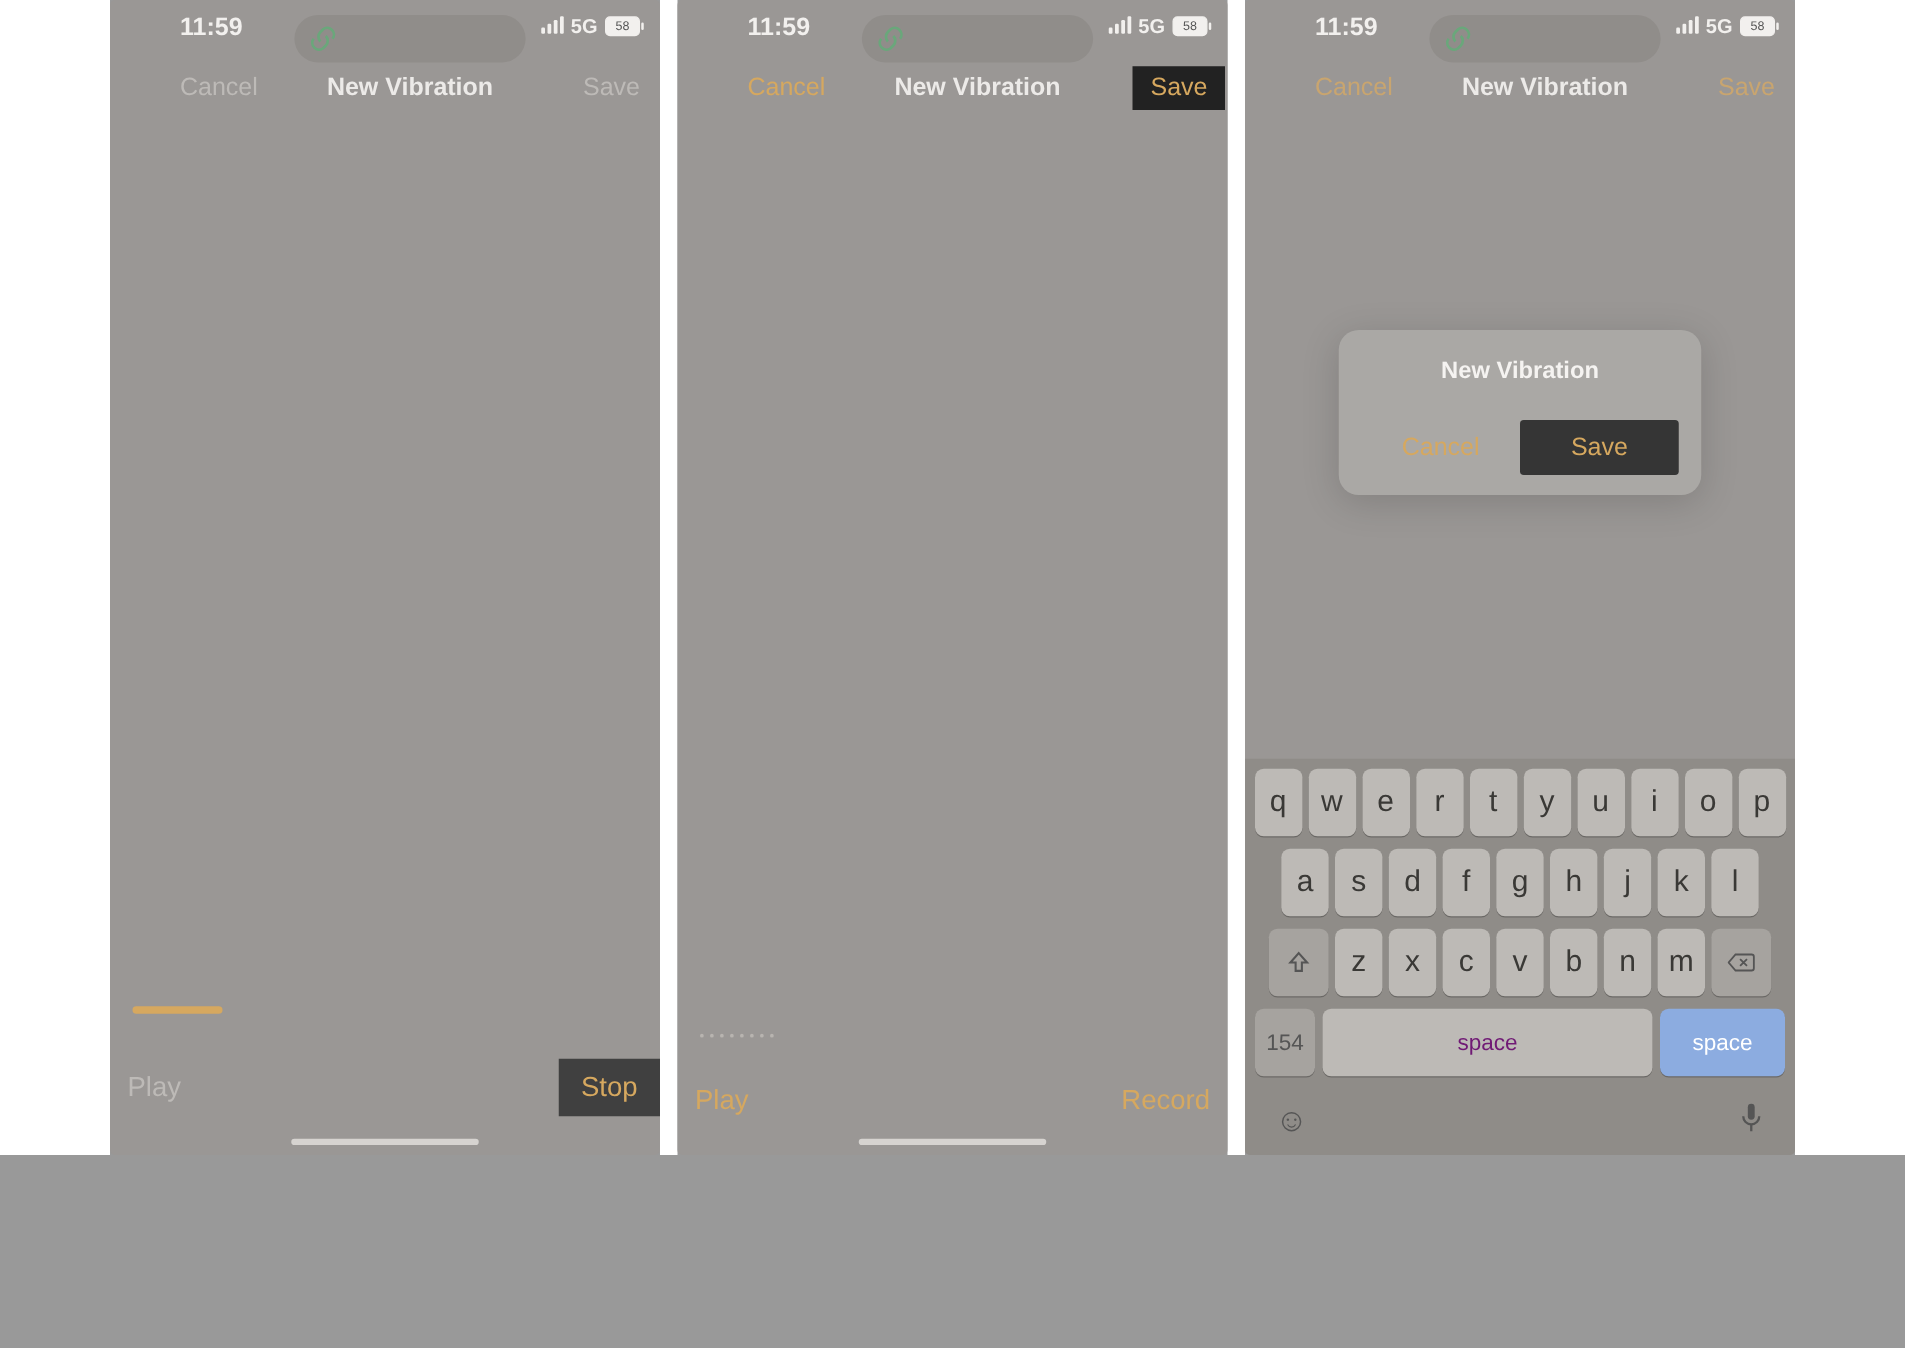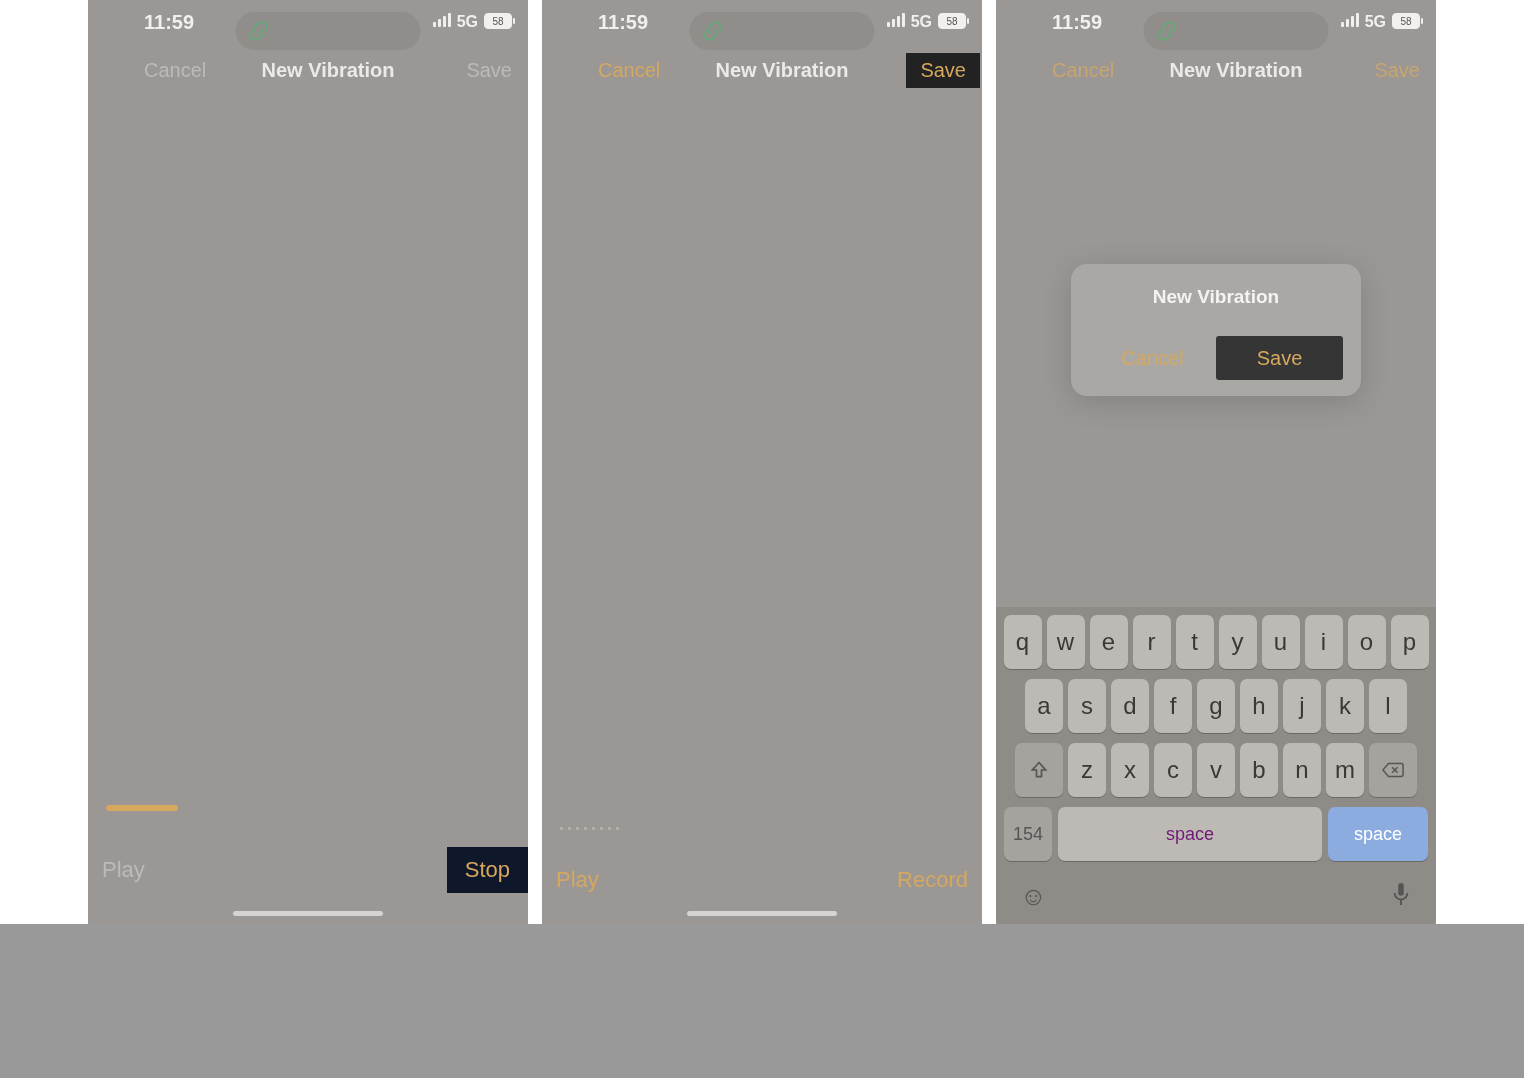--- a/index.html
+++ b/index.html
@@ -91,21 +91,21 @@
   .progress .dots { display:flex; gap:5px; align-items:center; }
   .progress .dots span { width:3px; height:3px; border-radius:50%; background:#b8b4b0; }
   .controls {
     display:flex; align-items:center; justify-content:space-between;
     padding: 0 14px 18px;
     font-size: 22px;
   }
   .controls .play { color:#d6a85f;text-align:right; }
   .controls .play.disabled { color:#bdbab7; }
   .controls .action { color:#d6a85f; }
-  .controls .hl { background:#0f172a; padding:10px 18px; margin-right:-14px; }
+  .controls .hl { background:#404040; padding:10px 18px; margin-right:-14px; }
   .homebar {
     width:150px; height:5px; border-radius:3px; background:#d6d3d0;
     margin: 0 auto;
   }
 
   
   .dialog {
     position:absolute; top:264px; left:50%; transform:translateX(-50%);
     width: 290px; background:#aaa8a5; border-radius:16px;
     padding: 22px 18px 16px;

